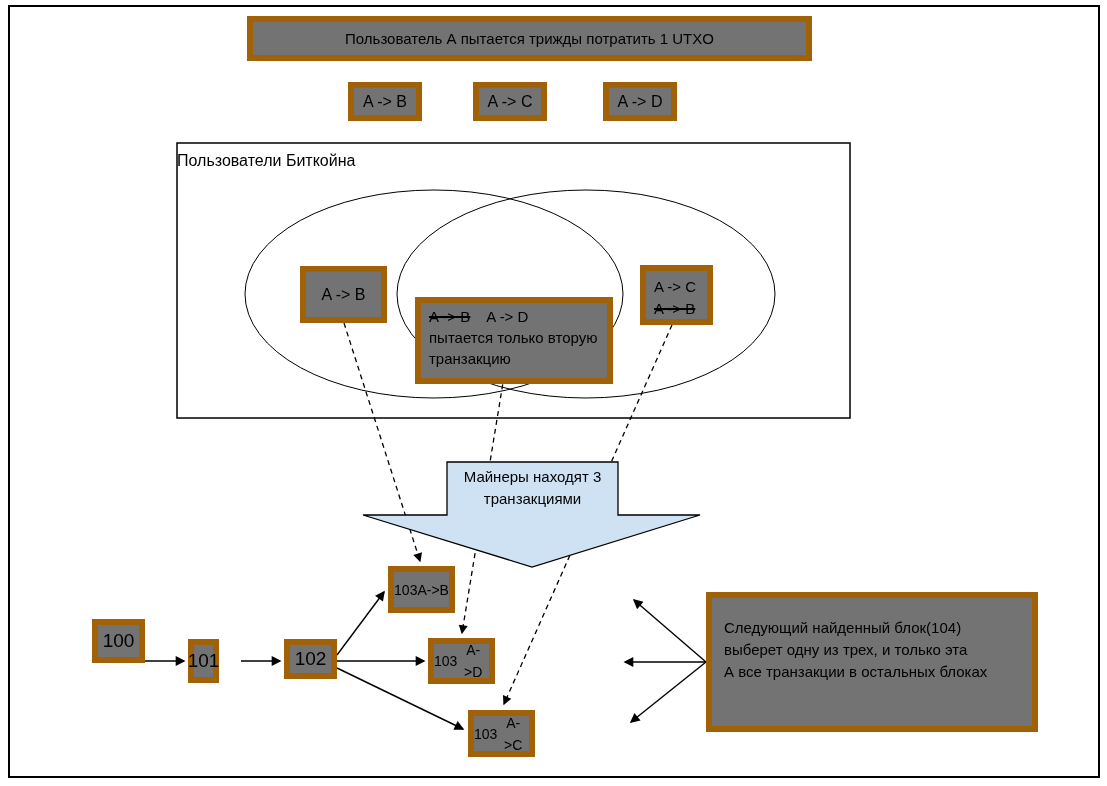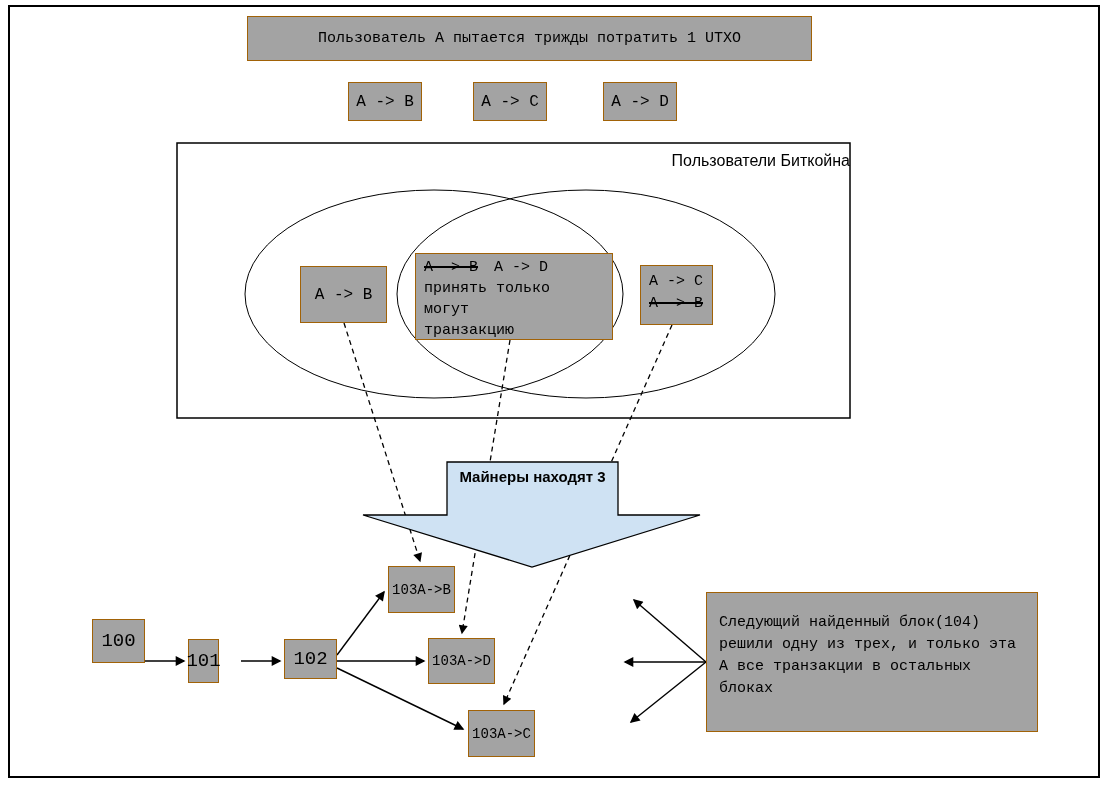--- a/index.html
+++ b/index.html
@@ -8,47 +8,46 @@
     width:1107px;height:786px;
     background:#ffffff;
     font-family:"Liberation Sans","DejaVu Sans",sans-serif;
     color:#000000;
     overflow:hidden;
   }
   #wires{position:absolute;left:0;top:0;}
   .box{
     position:absolute;
     box-sizing:border-box;
-    background:#a3a3a3;
-    border:1px solid #a16207;
+    background:#737373;
+    border:6px solid #a16207;
     display:flex;align-items:center;justify-content:center;
     font-size:15px;line-height:20px;
     text-align:center;
-    font-family:Liberation Mono, monospace;
   }
   .struck{text-decoration:line-through;text-decoration-thickness:2px;}
   .venn-title{
     position:absolute;left:177px;top:152px;width:673px;
-    text-align:right;font-size:16px;
+    text-align:left;font-size:16px;
   }
   .callout-text{
     position:absolute;left:442px;top:466px;width:181px;
-    text-align:center;font-size:15px;line-height:22px;font-weight:bold;
+    text-align:center;font-size:15px;line-height:22px;
   }
   .chain-block{font-size:19px;}
   .fork-block{font-size:14px;line-height:22px;}
   .note104{
     justify-content:flex-start;align-items:flex-start;
     padding:19px 12px;
     font-size:15px;line-height:22px;text-align:left;
     display:block;
   }
   .center-note{
     display:block;text-align:left;
-    padding:3px 8px;font-size:15px;line-height:21px;
+    padding:3px 8px;font-size:15px;line-height:21px;margin-top:44px;
   }
   .right-miner{
     display:block;text-align:left;
     padding:5px 8px;font-size:15px;line-height:22px;
   }
   .gap-left{margin-left:16px;}
 </style>
 </head>
 <body>
 
@@ -108,31 +107,32 @@
   <div class="venn-title">Пользователи Биткойна</div>
 
   <div class="box" style="left:300px;top:266px;width:87px;height:57px;font-size:16px;">
     <span>A -&gt; B</span>
   </div>
 
   <div class="box center-note" style="left:415px;top:253px;width:198px;height:87px;">
     <div>
       <span class="struck">A -&gt; B</span><span class="gap-left">A -&gt; D</span>
     </div>
-    <div>принять только могут</div>
+    <div>пытается только вторую</div>
     <div>транзакцию</div>
   </div>
 
   <div class="box right-miner" style="left:640px;top:265px;width:73px;height:60px;">
     <div>A -&gt; C</div>
     <div class="struck">A -&gt; B</div>
   </div>
 
   <div class="callout-text">
     <div>Майнеры находят 3</div>
+    <div>транзакциями</div>
   </div>
 
   <div class="box chain-block" style="left:92px;top:619px;width:53px;height:44px;">
     <span>100</span>
   </div>
   <div class="box chain-block" style="left:188px;top:639px;width:31px;height:44px;">
     <span>101</span>
   </div>
   <div class="box chain-block" style="left:284px;top:639px;width:53px;height:40px;justify-content:center;">
     <span>102</span>
@@ -146,17 +146,17 @@
     <div>103</div>
     <div>A-&gt;D</div>
   </div>
   <div class="box fork-block" style="left:468px;top:710px;width:67px;height:47px;">
     <div>103</div>
     <div>A-&gt;C</div>
   </div>
 
   <div class="box note104" style="left:706px;top:592px;width:332px;height:140px;">
     <div>Следующий найденный блок(104)</div>
-    <div>решили одну из трех, и только эта</div>
+    <div>выберет одну из трех, и только эта</div>
     <div>А все транзакции в остальных блоках</div>
   </div>
 
 </div>
 
 </body></html>

